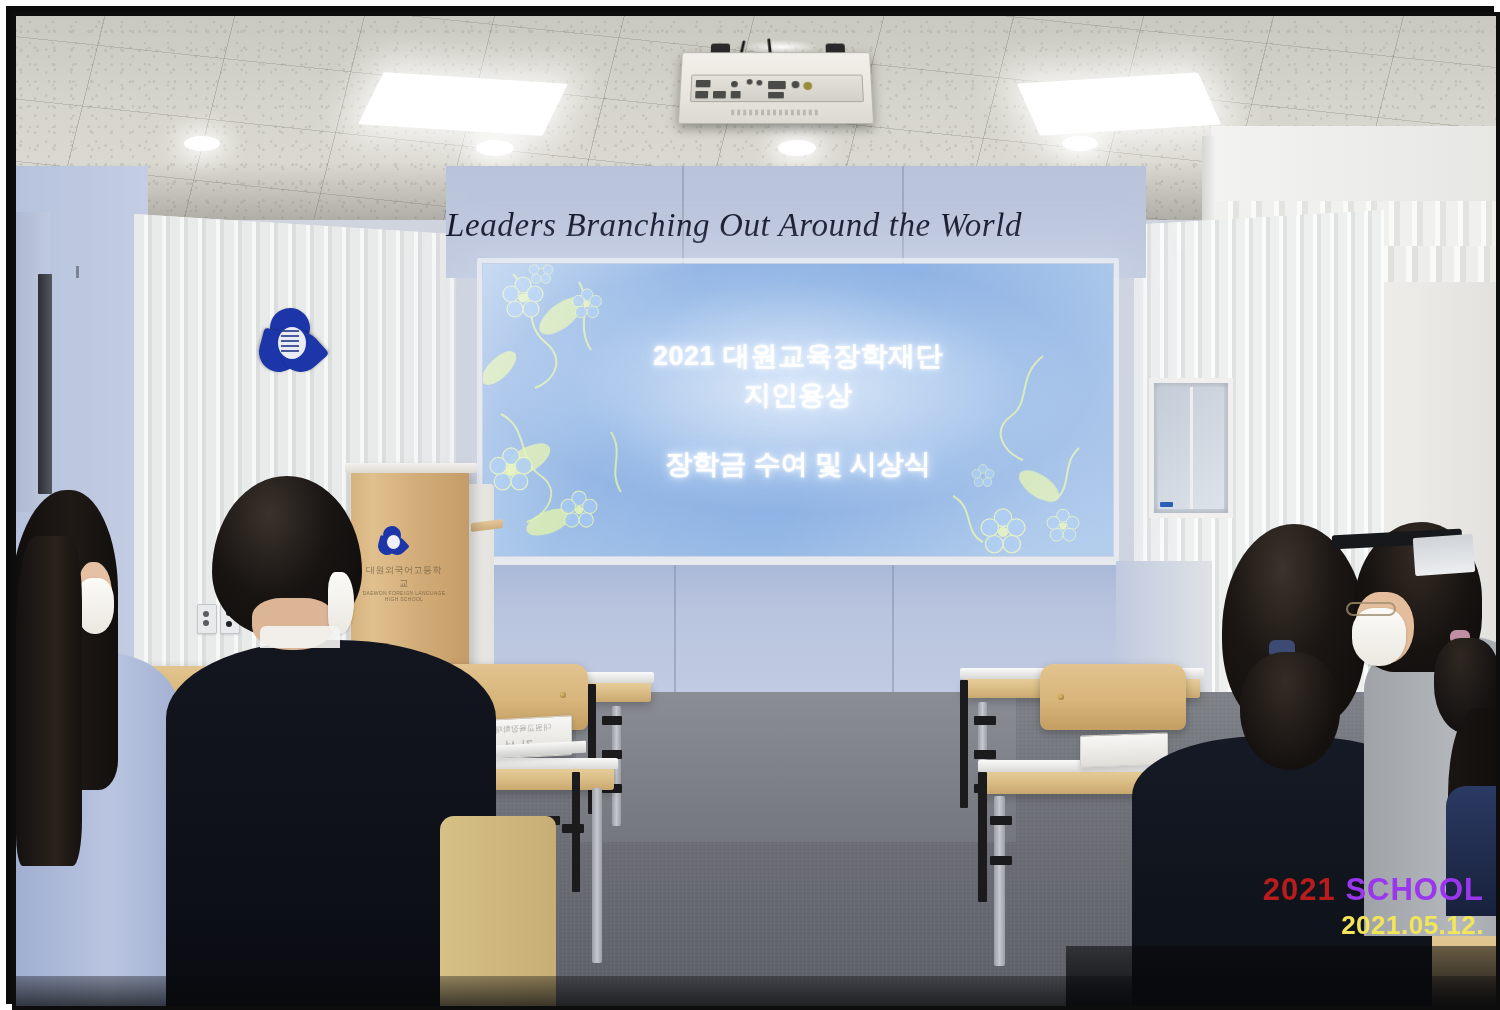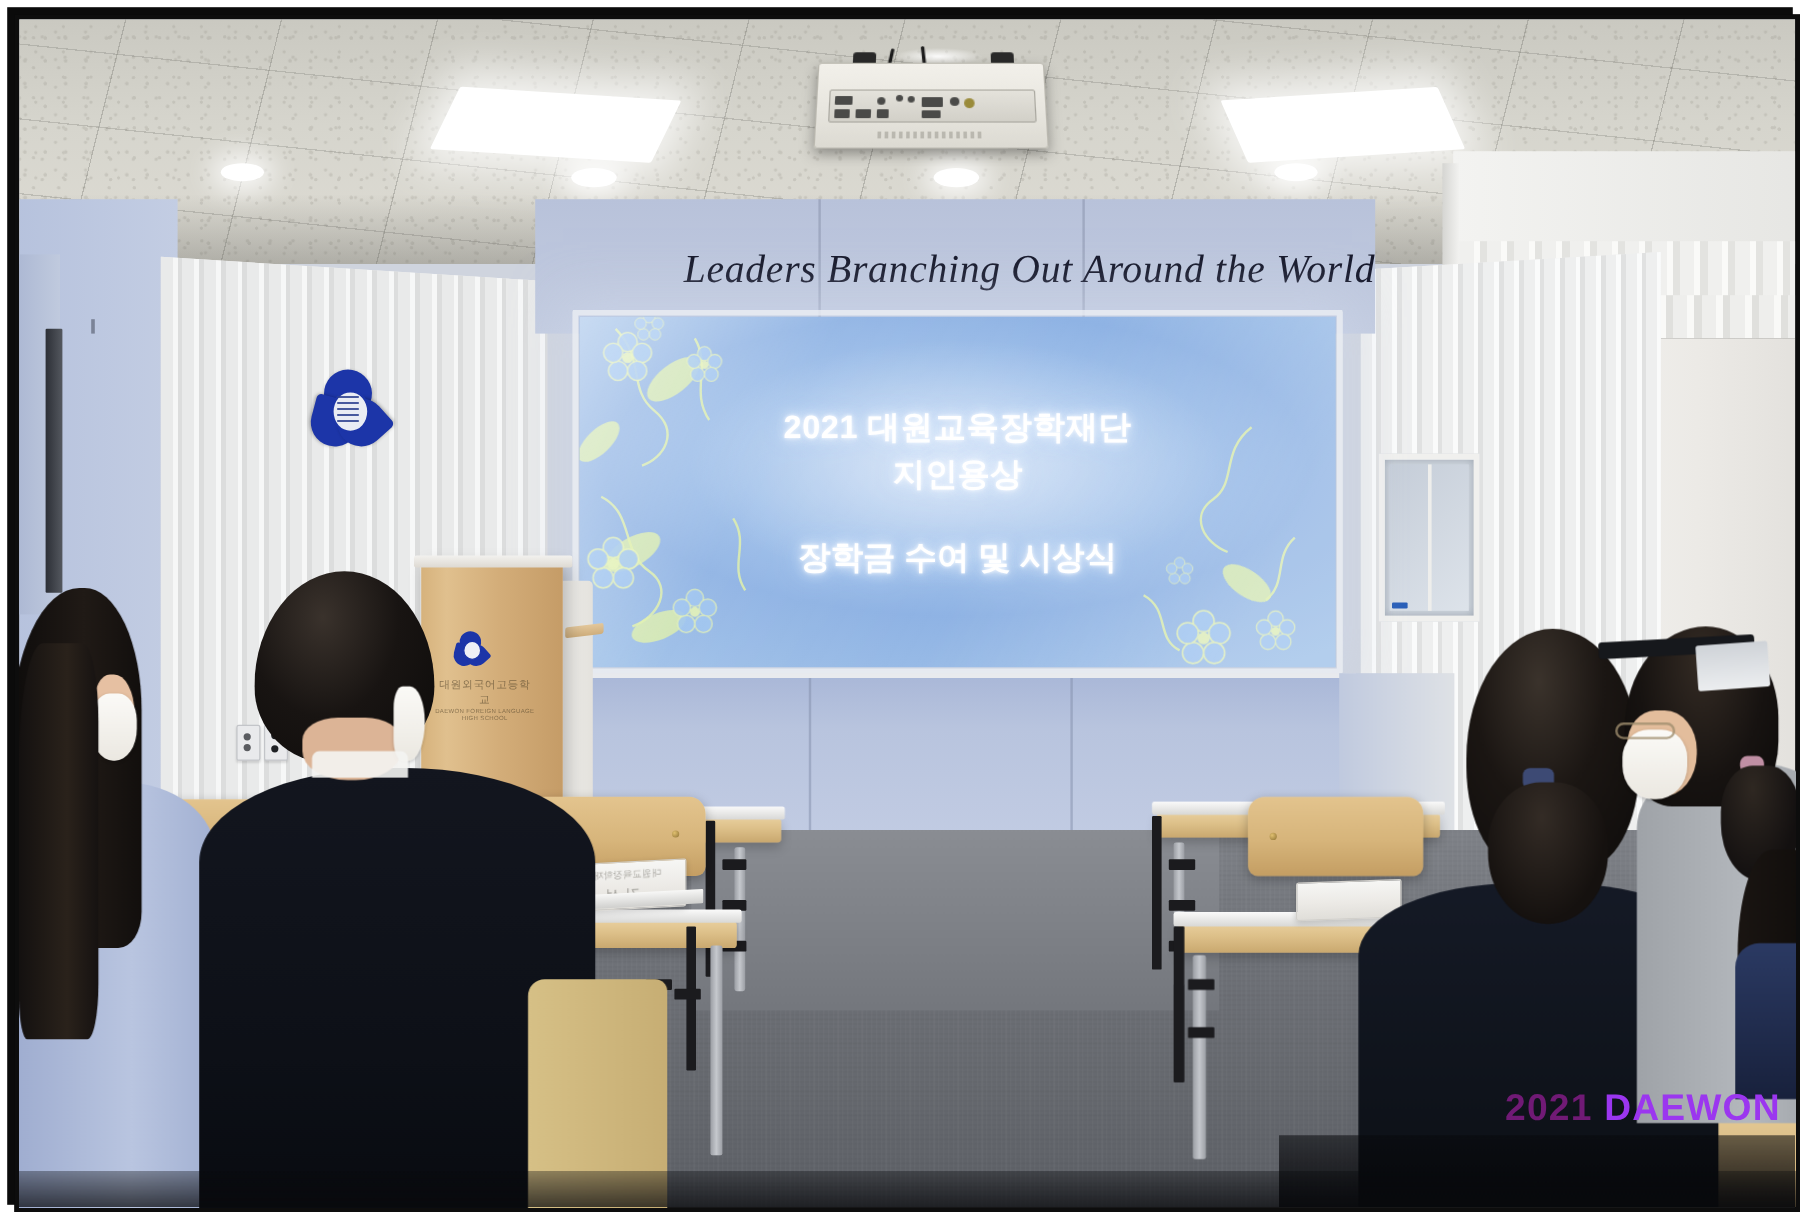--- a/index.html
+++ b/index.html
@@ -155,21 +155,21 @@
     text-align:center;color:#ffffff;}
   .slide-l1{font-size:27px;font-weight:bold;letter-spacing:.5px;
     text-shadow:0 0 10px rgba(255,255,255,.95),0 0 22px rgba(190,220,255,.9),0 0 3px #fff;}
   .slide-l2{font-size:27px;font-weight:bold;margin-top:3px;
     text-shadow:0 0 10px rgba(255,255,255,.95),0 0 22px rgba(190,220,255,.9),0 0 3px #fff;}
   .slide-l3{font-size:27px;font-weight:bold;margin-top:33px;
     text-shadow:0 0 10px rgba(255,255,255,.95),0 0 22px rgba(190,220,255,.9),0 0 3px #fff;}
 
   
   .banner{position:absolute;left:430px;top:178px;width:700px;height:62px;
-    display:flex;align-items:center;justify-content:flex-end;}
+    display:flex;align-items:center;justify-content:flex-start;}
   .banner span{font-family:"Liberation Serif",serif;font-style:italic;
     font-size:33px;color:#16182b;letter-spacing:.6px;white-space:nowrap;}
 
   
   .lower-wall{position:absolute;left:446px;top:545px;width:668px;height:140px;
     background:linear-gradient(to bottom,#aab8d8 0%,#b8c4de 30%,#c2cce3 100%);
     border-top:4px solid #e8eaee;}
   .lw-seam{position:absolute;top:549px;width:2px;height:132px;background:rgba(130,142,170,.5);}
   .lower-wall-right{position:absolute;left:1100px;top:545px;width:96px;height:142px;
     background:linear-gradient(to right,#c0cadf,#dfe2e6);}
@@ -228,21 +228,21 @@
   .person{position:absolute;}
   .hair{position:absolute;background:#14110f;}
   .torso{position:absolute;border-radius:50% 50% 0 0 / 28% 28% 0 0;}
   .mask{position:absolute;background:linear-gradient(to bottom,#fbfaf7,#ebe8e1);
     border-radius:40% 40% 48% 48%;box-shadow:0 1px 3px rgba(0,0,0,.2);}
   .skin{position:absolute;background:#e2bb9d;}
 
   
   .wm{position:absolute;right:12px;bottom:68px;text-align:right;line-height:1;}
   .wm-l1{font-size:31px;font-weight:bold;letter-spacing:1px;}
-  .wm-l1 .red{color:#701a75;margin-top:48px;}
+  .wm-l1 .red{color:#b91c1c;margin-top:48px;}
   .wm-l1 .pur{color:#9b36ef;}
   .wm-l2{font-family:"Liberation Serif",serif;font-style:italic;font-size:29px;
     color:#a04ff0;font-weight:bold;letter-spacing:1px;margin-top:4px;
     text-shadow:0 0 2px rgba(160,79,240,.6);}
   .wm-l3{font-size:26px;color:#f2e55a;font-weight:bold;letter-spacing:.5px;margin-top:7px;}
 </style>
 </head>
 <body>
 
 <div id="photo">
@@ -598,20 +598,21 @@
          background:linear-gradient(to bottom,#cfd3d8,#eceef0);border-radius:2px;transform:rotate(-4deg);"></div>
 
     <div style="position:absolute;left:1050px;top:930px;width:440px;height:80px;
          background:linear-gradient(to bottom,rgba(8,9,12,.55),#07080b);"></div>
     <div style="position:absolute;left:-10px;top:960px;width:1520px;height:50px;
          background:linear-gradient(to bottom,rgba(10,11,14,.35),#090a0d);"></div>
 
     <div class="wm">
       <div class="wm-l1">
         <span class="red">2021</span>
-        <span class="pur">DAEWON</span>
+        <span class="pur">SCHOOL</span>
       </div>
+      <div class="wm-l3">2021.05.12.</div>
     </div>
 
    </div>
   </div>
  </div>
 </div>
 
 </body></html>

